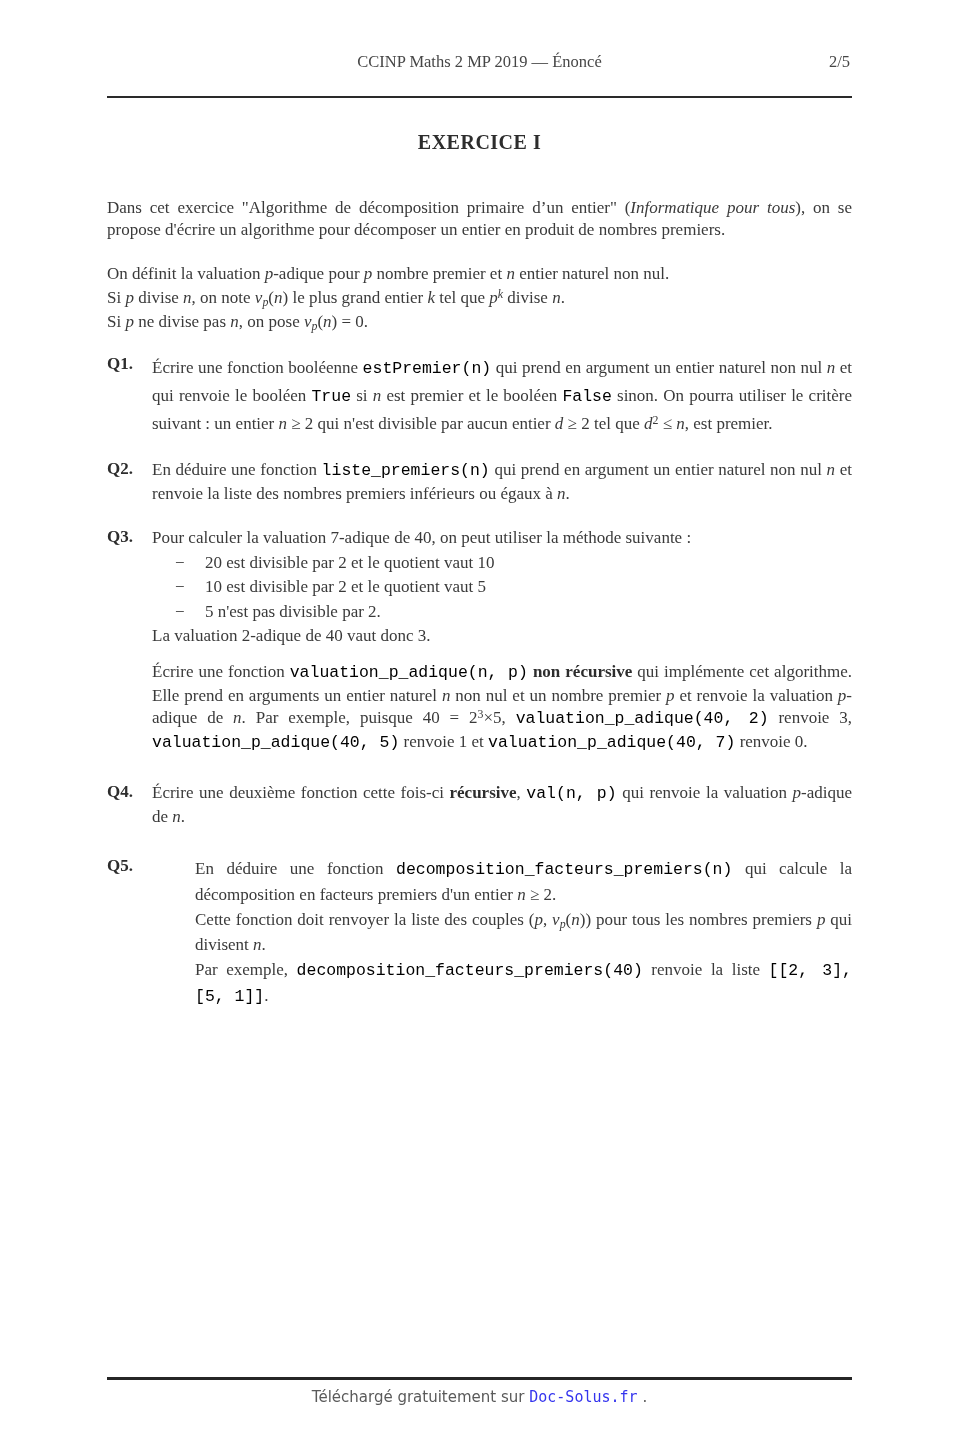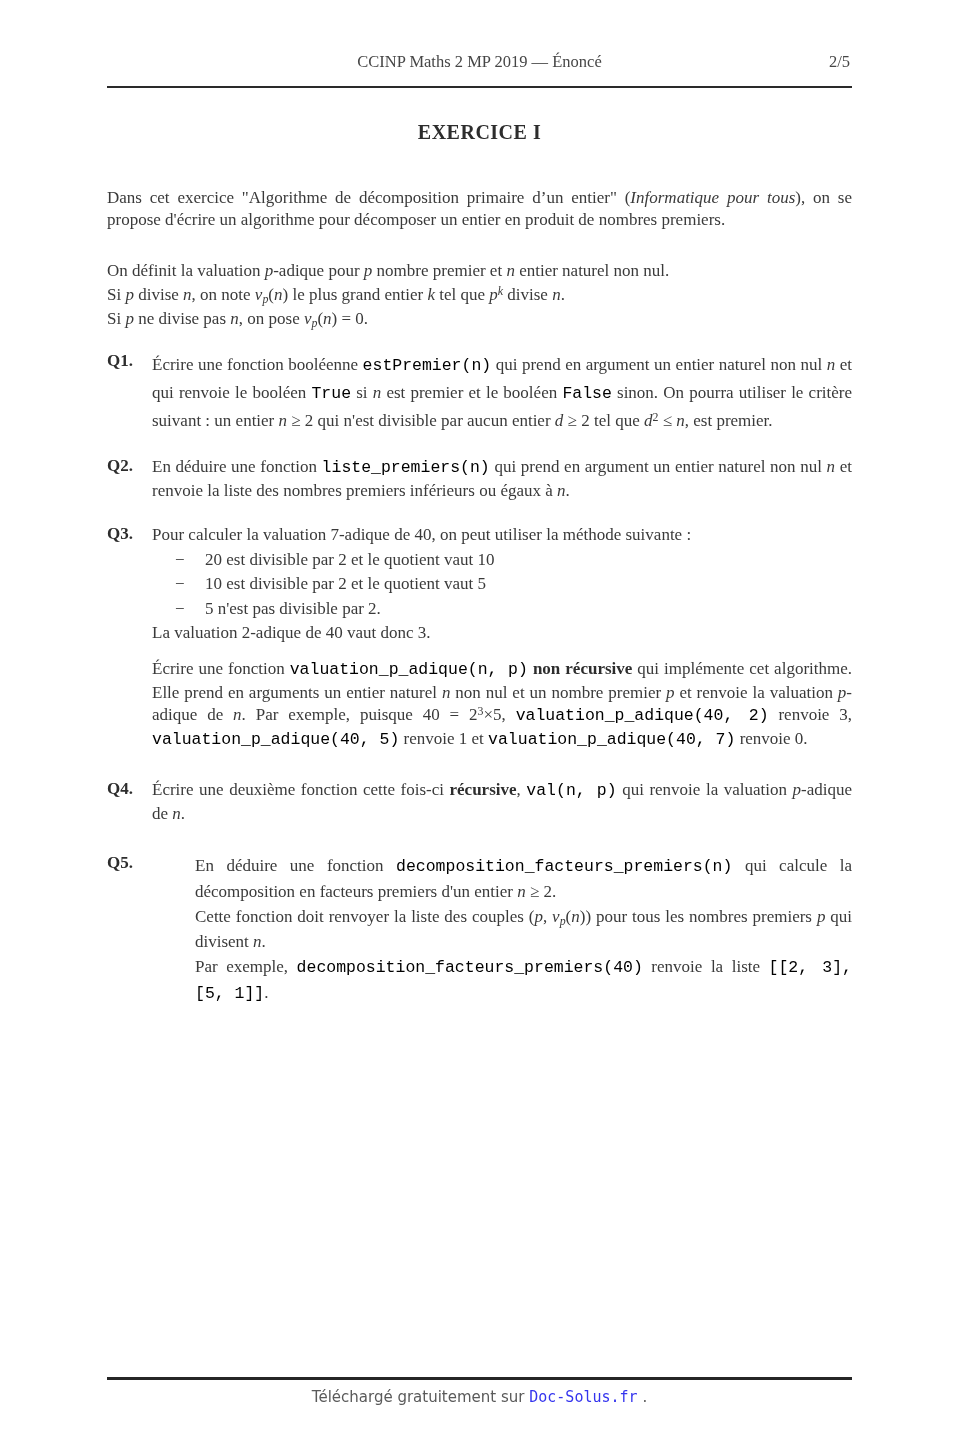--- a/index.html
+++ b/index.html
@@ -12,41 +12,41 @@
     font-size: 17px;
     overflow: hidden;
   }
   .content { position: absolute; left: 107px; width: 745px; top: 0; }
 
   
   .header {
     margin-top: 52px;
     position: relative;
     border-bottom: 2px solid #2a2a2a;
-    padding-bottom: 14px;
+    padding-bottom: 24px;
     text-align: center;
     color: #464646;
     font-size: 16.5px;
   }
   .page-num { position: absolute; right: 2px; top: 0; color: #464646; }
 
   
   .ex-title {
     margin-top: 33px;
     text-align: center;
     font-weight: bold;
     font-size: 20px;
     letter-spacing: 0.5px;
     color: #2d2d2d;
   }
 
   
   .para { text-align: justify; line-height: 21.5px; }
   .intro { margin-top: 43px; }
-  .valuation { margin-top: 29px; }
+  .valuation { margin-top: 22px; }
   .valuation .vline { line-height: 24px; }
 
   
   .question { position: relative; padding-left: 45px; margin-top: 22px; }
   .q-label { position: absolute; left: 0; top: 0; font-weight: bold; color: #2d2d2d; }
   .q-body { text-align: justify; }
   .lh27 { line-height: 27px; }
   .lh22 { line-height: 22.5px; }
   .lh25 { line-height: 25px; margin-left: 43px; }
   .q-gap { margin-top: 28px; }

